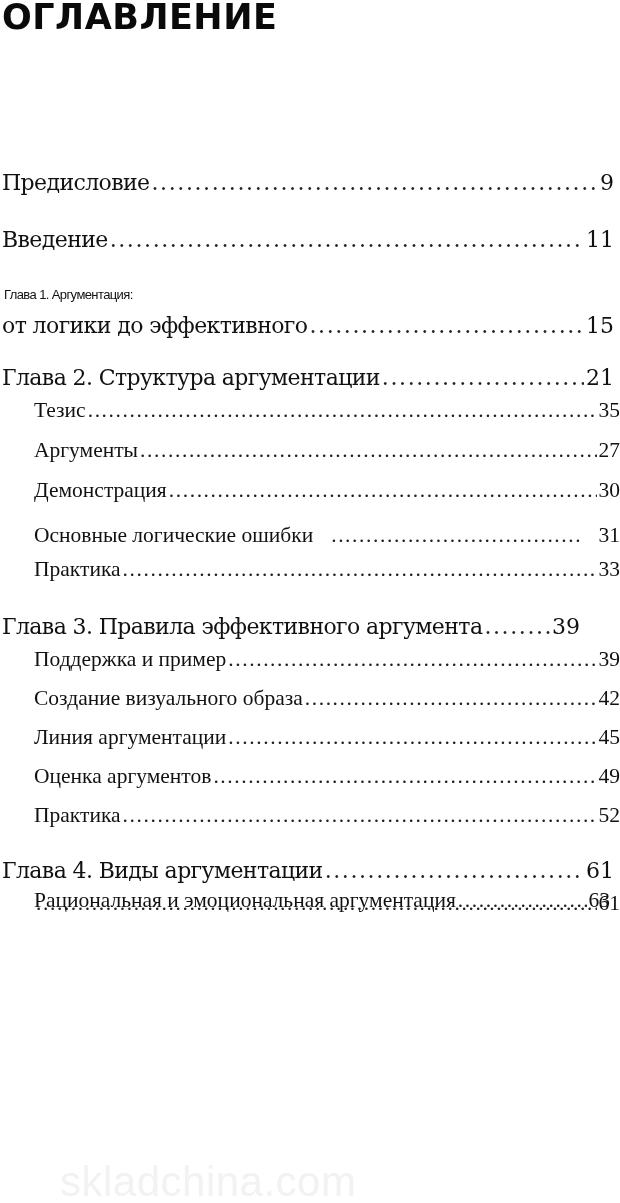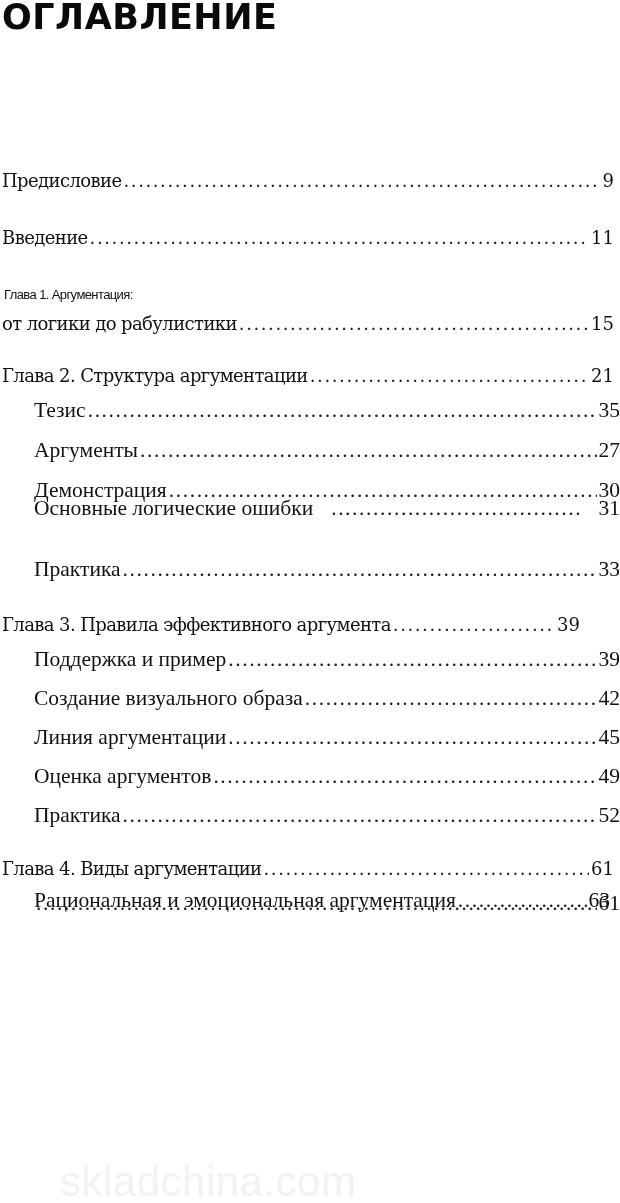--- a/index.html
+++ b/index.html
@@ -42,21 +42,21 @@
       color: #222;
     }
     .entry .leader::before {
       content: "..................................................................................................................................................................................................................";
     }
     .entry .page { flex: 0 0 auto; }
 
     
     .lvl-top {
       font-family: "DejaVu Serif", serif;
-      font-size: 18px;
+      font-size: 22px;
       left: 2px;
       width: 612px;
     }
     .lvl-top .label { letter-spacing: -0.6px; }
     
     .lvl-sub {
       font-family: "Liberation Serif", serif;
       font-size: 21.5px;
       left: 34px;
       width: 586px;
@@ -90,21 +90,21 @@
   <span class="page">9</span>
 </div>
 <div class="entry lvl-top" style="top:227px;">
   <span class="label">Введение</span>
   <span class="leader"></span>
   <span class="page">11</span>
 </div>
 
 <div class="line-plain" style="top:287px;">Глава 1. Аргументация:</div>
 <div class="entry lvl-top" style="top:313px;">
-  <span class="label">от логики до рабулистики</span>
+  <span class="label">от логики до эффективного</span>
   <span class="leader"></span>
   <span class="page">15</span>
 </div>
 
 <div class="entry lvl-top" style="top:365px;">
   <span class="label">Глава 2. Структура аргументации</span>
   <span class="leader"></span>
   <span class="page">21</span>
 </div>
 <div class="entry lvl-sub" style="top:398px;">
@@ -115,21 +115,21 @@
 <div class="entry lvl-sub" style="top:438px;">
   <span class="label">Аргументы</span>
   <span class="leader"></span>
   <span class="page">27</span>
 </div>
 <div class="entry lvl-sub" style="top:478px;">
   <span class="label">Демонстрация</span>
   <span class="leader"></span>
   <span class="page">30</span>
 </div>
-<div class="entry lvl-sub" style="top:496px;gap:16px;">
+<div class="entry lvl-sub" style="top:523px;gap:16px;">
   <span class="label">Основные логические ошибки</span>
   <span class="leader"></span>
   <span class="page">31</span>
 </div>
 <div class="entry lvl-sub" style="top:557px;">
   <span class="label">Практика</span>
   <span class="leader"></span>
   <span class="page">33</span>
 </div>
 

